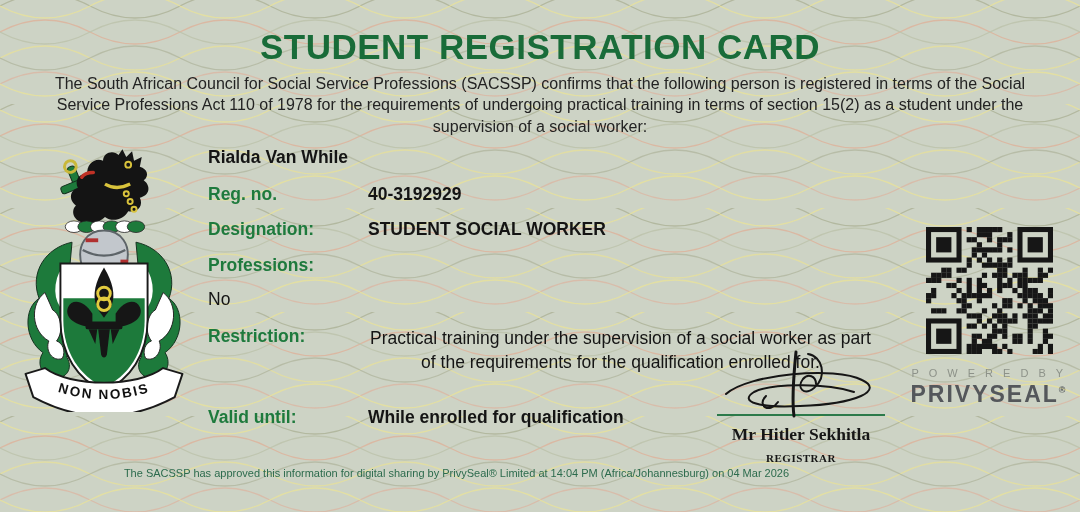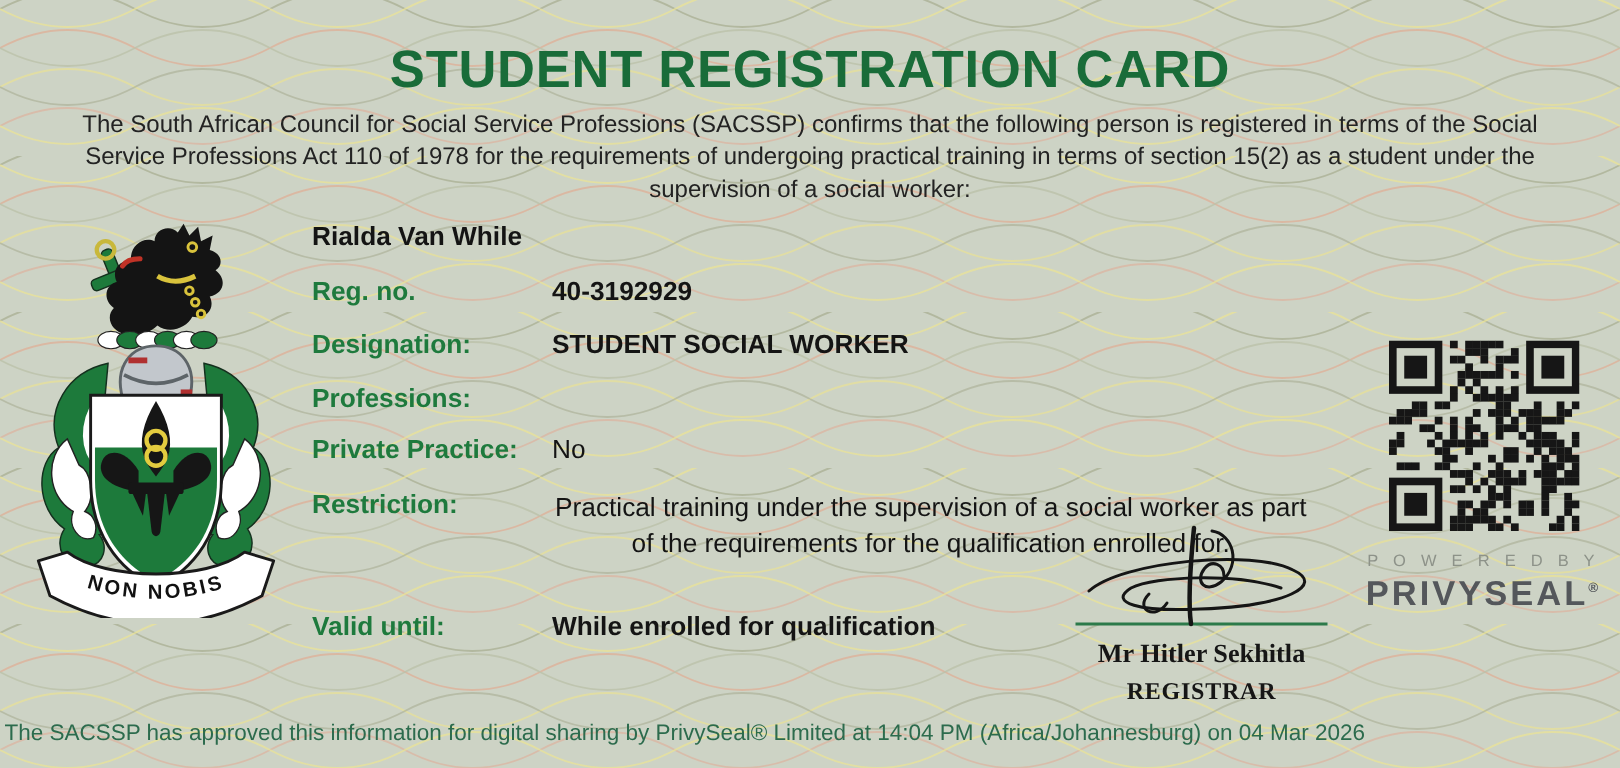--- a/index.html
+++ b/index.html
@@ -28,32 +28,32 @@
   .row .value{font-size:17.5px; color:#141414;}
   .row.r-name{top:3px;}  .row.r-reg{top:40px;justify-content:center;}  .row.r-desig{top:75px;}
   .row.r-spec{top:111px;} .row.r-pp{top:145px;}  .row.r-restr{top:182px;}
   .row.r-valid{top:263px;}
   .row.r-name .value,.row.r-reg .value,.row.r-desig .value,.row.r-valid .value{font-weight:bold;}
   .row.r-restr .value{width:505px; line-height:24px;text-align:center;}
 
   .sig{left:703px; top:348px; width:196px; text-align:center;}
   .sig-line{width:168px; margin:-8px auto 0; border-top:2px solid #2c7a4a;}
   .sig-name{font-family:"Liberation Serif","DejaVu Serif",serif; font-weight:bold; font-size:17.5px; color:#161616; margin-top:8px;}
-  .sig-role{font-family:"Liberation Serif","DejaVu Serif",serif; font-weight:bold; font-size:16px; color:#161616; margin-top:7px; letter-spacing:.5px;}
+  .sig-role{font-family:"Liberation Serif","DejaVu Serif",serif; font-weight:bold; font-size:11px; color:#161616; margin-top:7px; letter-spacing:.5px;}
 
   .qrblock{left:903px; top:215px; width:172px; text-align:center;}
   .qr-instruction{font-size:10.5px; line-height:1.4; color:#141414;}
   .qr-code{width:127px; height:127px; margin:12px auto 0;}
   .powered-by{margin-top:9px; font-size:11px; letter-spacing:3.5px; color:#8d9289;}
   .brand{margin-top:2px; font-size:23px; font-weight:600; letter-spacing:2px; color:#54575b;}
   .brand sup{font-size:9px; font-weight:bold; vertical-align:super;}
 
   .footer{
-    left:0; top:480px; width:913px; text-align:center;
-    font-size:15px; color:#2c6b4d;
+    left:0; top:467px; width:913px; text-align:center;
+    font-size:11px; color:#2c6b4d;
   }
 </style>
 </head>
 <body>
 
 <div class="card">
 
   <svg class="waves" width="1080" height="512" aria-hidden="true">
     <defs>
       <pattern id="wv" width="180" height="104" patternUnits="userSpaceOnUse">
@@ -143,21 +143,20 @@
       <span class="value">40-3192929</span>
     </div>
     <div class="row r-desig">
       <span class="label">Designation:</span>
       <span class="value">STUDENT SOCIAL WORKER</span>
     </div>
     <div class="row r-spec">
       <span class="label">Professions:</span>
     </div>
     <div class="row r-pp">
-      <span class="label">Private Practice:</span>
       <span class="value">No</span>
     </div>
     <div class="row r-restr">
       <span class="label">Restriction:</span>
       <span class="value">Practical training under the supervision of a social worker as part of the requirements for the qualification enrolled for.</span>
     </div>
     <div class="row r-valid">
       <span class="label">Valid until:</span>
       <span class="value">While enrolled for qualification</span>
     </div>

